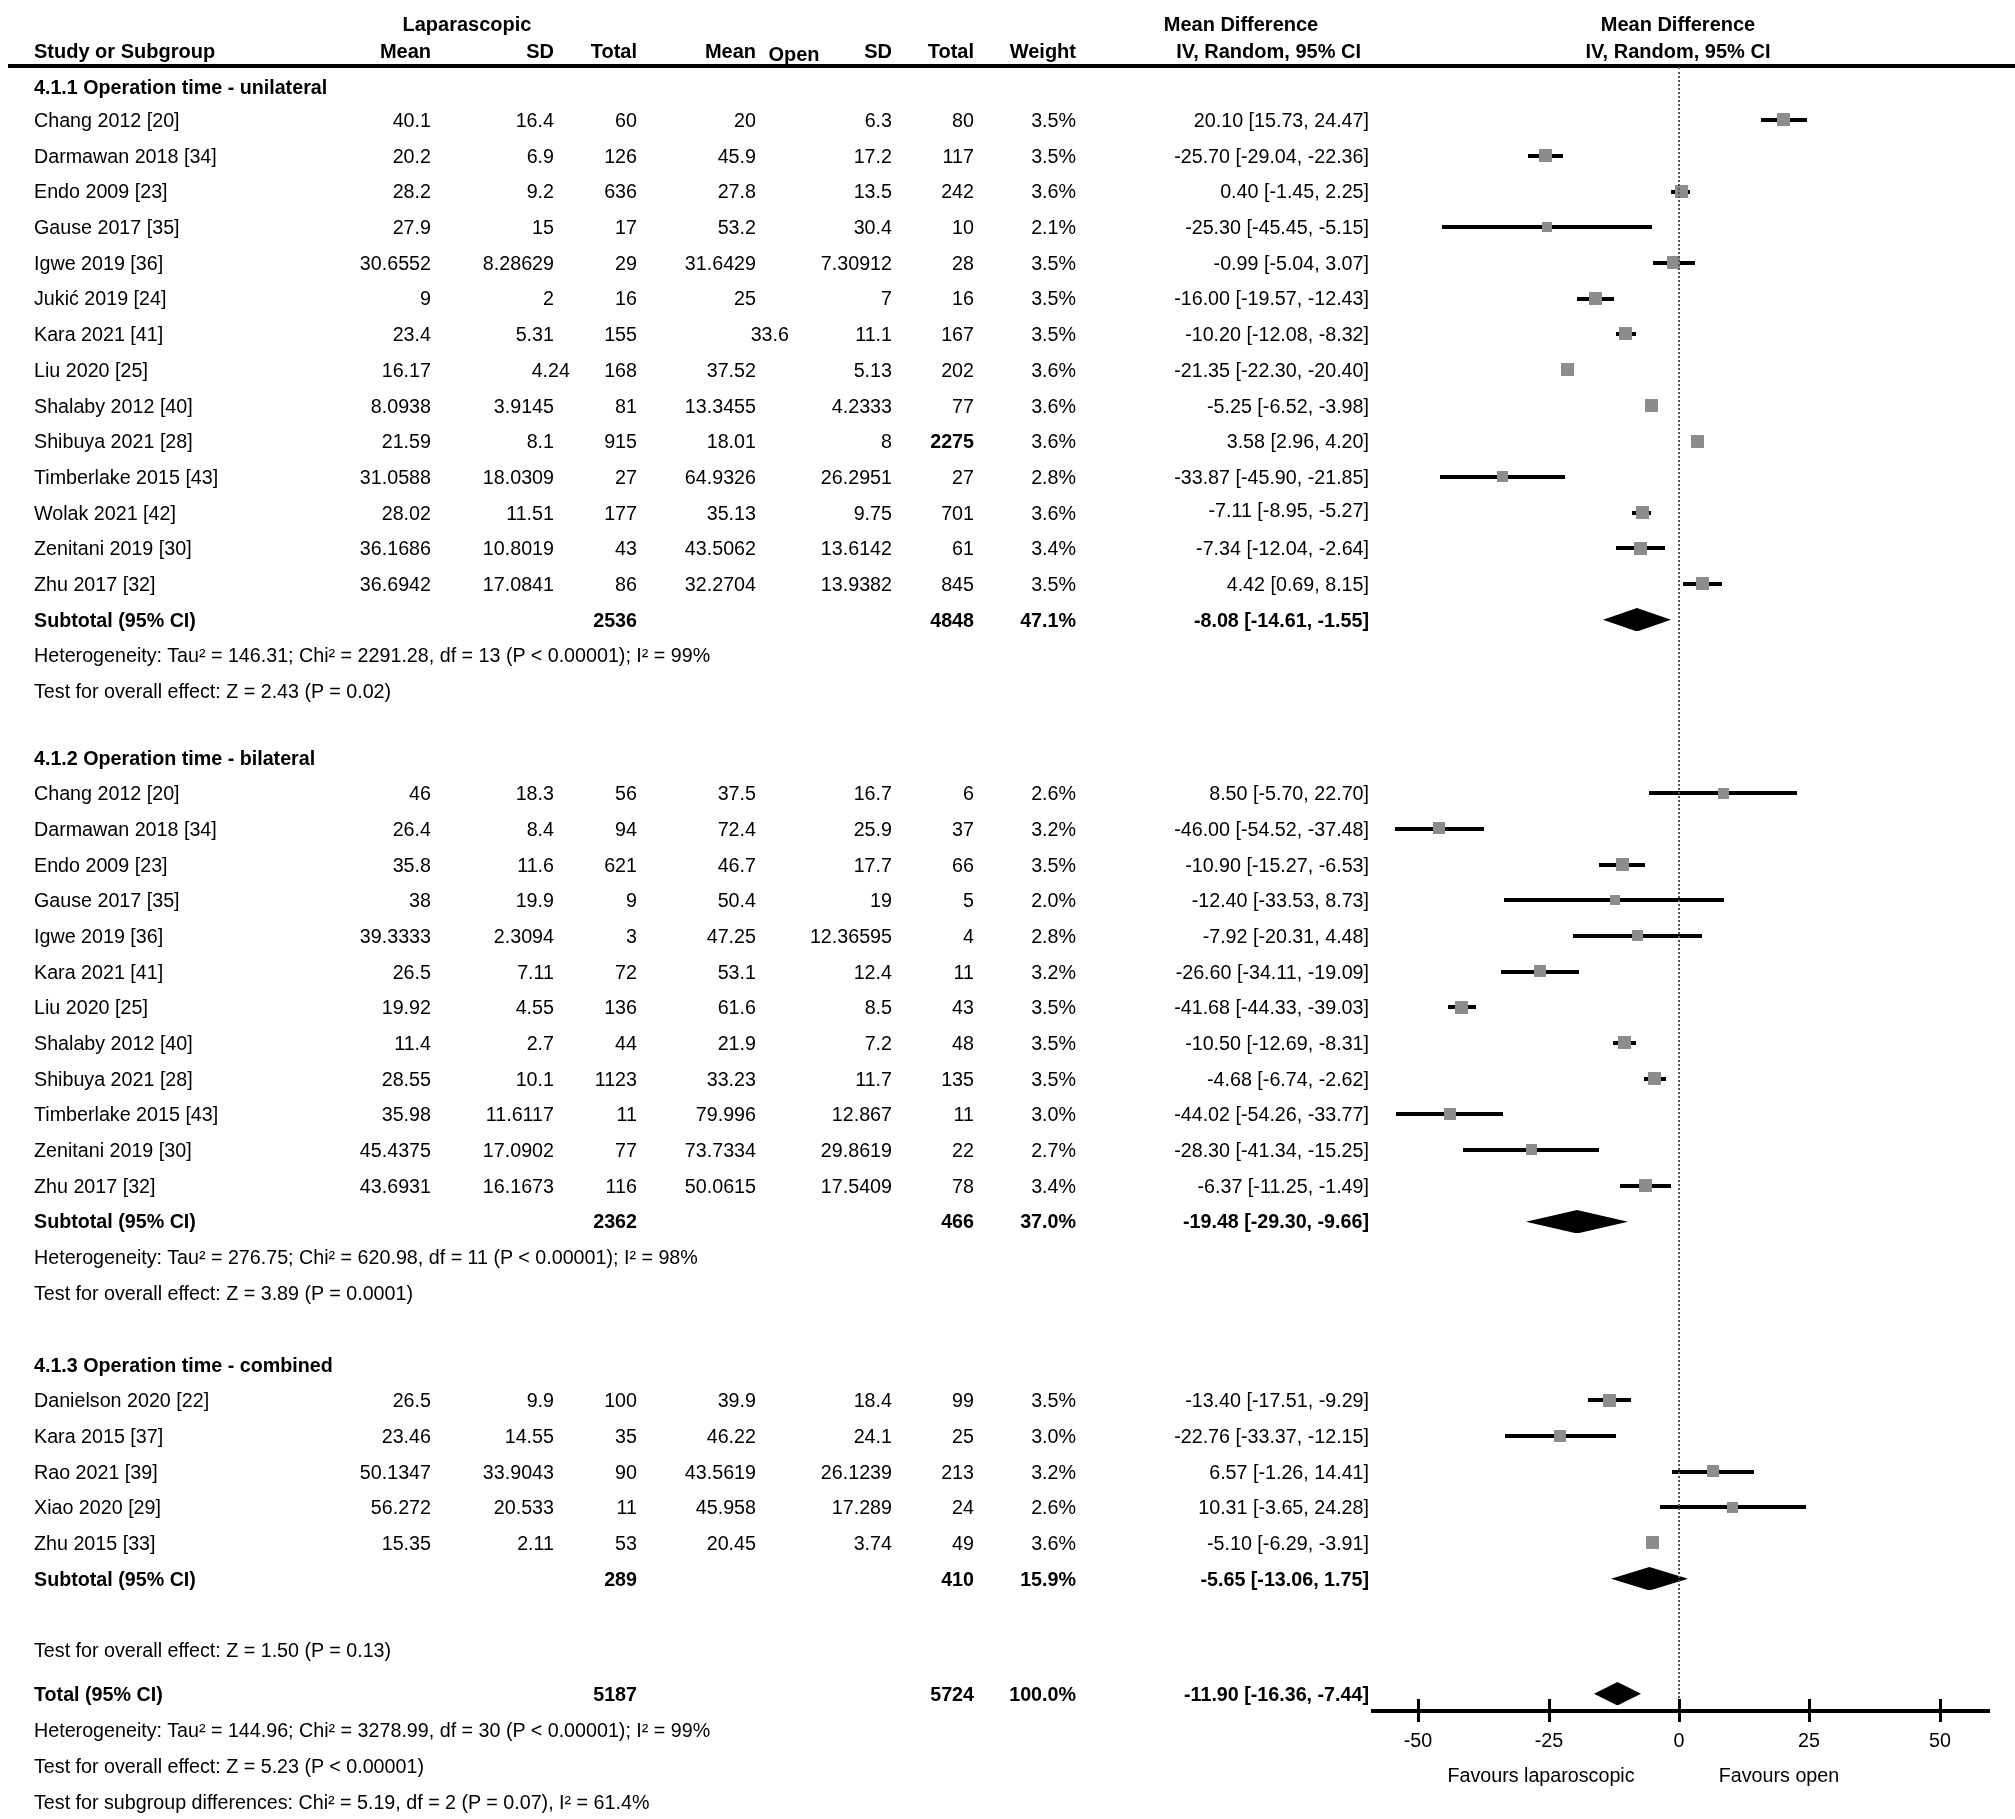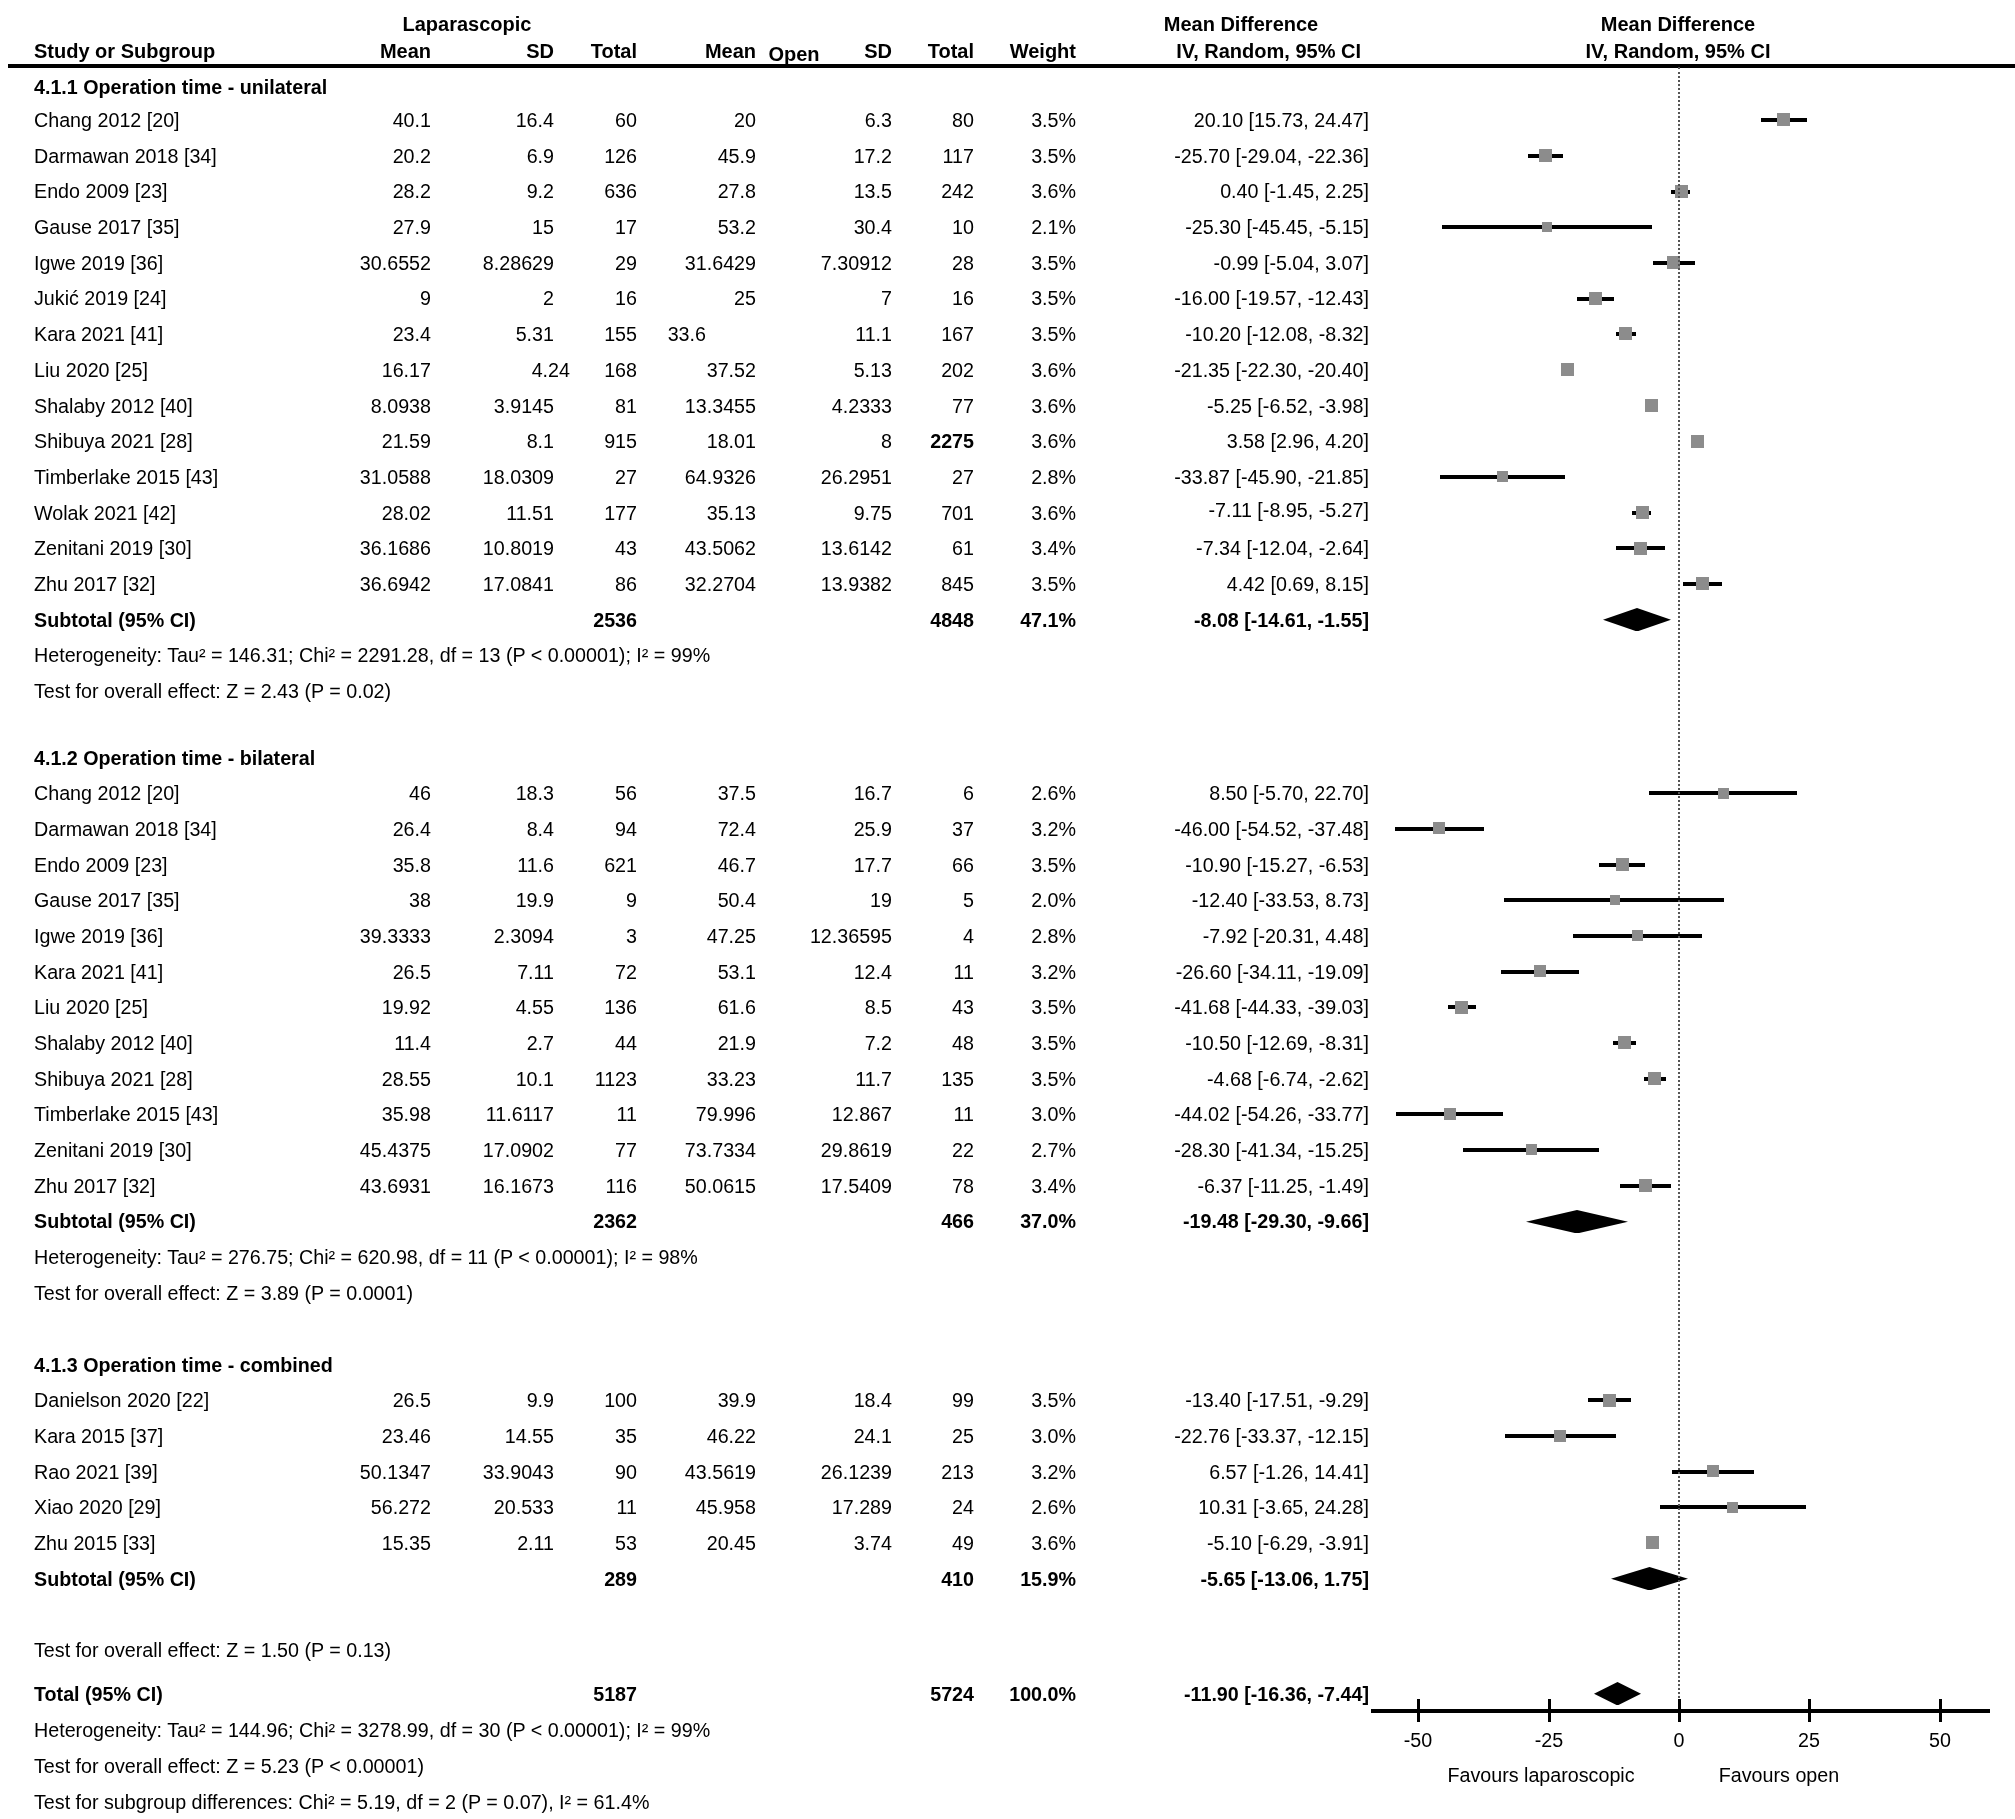--- a/index.html
+++ b/index.html
@@ -130,21 +130,21 @@
     <div class="cell num" style="right: 1123px; top: 286px;">7</div>
     <div class="cell num" style="right: 1041px; top: 286px;">16</div>
     <div class="cell num" style="right: 939px; top: 286px;">3.5%</div>
     <div class="cell num" style="right: 646px; top: 286px;">-16.00 [-19.57, -12.43]</div>
     <div class="ciline" style="left: 1577px; top: 297px; width: 37px; background: rgb(0, 0, 0);"></div>
     <div class="sq" style="left: 1589px; top: 292px; width: 12.8px; height: 12.8px; background: rgb(140, 140, 140);"></div>
     <div class="cell" style="left: 34px; top: 322px;">Kara 2021 [41]</div>
     <div class="cell num" style="right: 1584px; top: 322px;">23.4</div>
     <div class="cell num" style="right: 1461px; top: 322px;">5.31</div>
     <div class="cell num" style="right: 1378px; top: 322px;">155</div>
-    <div class="cell num" style="right: 1309px; top: 322px;">33.6</div>
+    <div class="cell num" style="right: 1226px; top: 322px;">33.6</div>
     <div class="cell num" style="right: 1123px; top: 322px;">11.1</div>
     <div class="cell num" style="right: 1041px; top: 322px;">167</div>
     <div class="cell num" style="right: 939px; top: 322px;">3.5%</div>
     <div class="cell num" style="right: 646px; top: 322px;">-10.20 [-12.08, -8.32]</div>
     <div class="ciline" style="left: 1616px; top: 332px; width: 19.6px; background: rgb(0, 0, 0);"></div>
     <div class="sq" style="left: 1619px; top: 327px; width: 12.8px; height: 12.8px; background: rgb(140, 140, 140);"></div>
     <div class="cell" style="left: 34px; top: 358px;">Liu 2020 [25]</div>
     <div class="cell num" style="right: 1584px; top: 358px;">16.17</div>
     <div class="cell num" style="right: 1445px; top: 358px; margin-left: 36px;">4.24</div>
     <div class="cell num" style="right: 1378px; top: 358px;">168</div>

